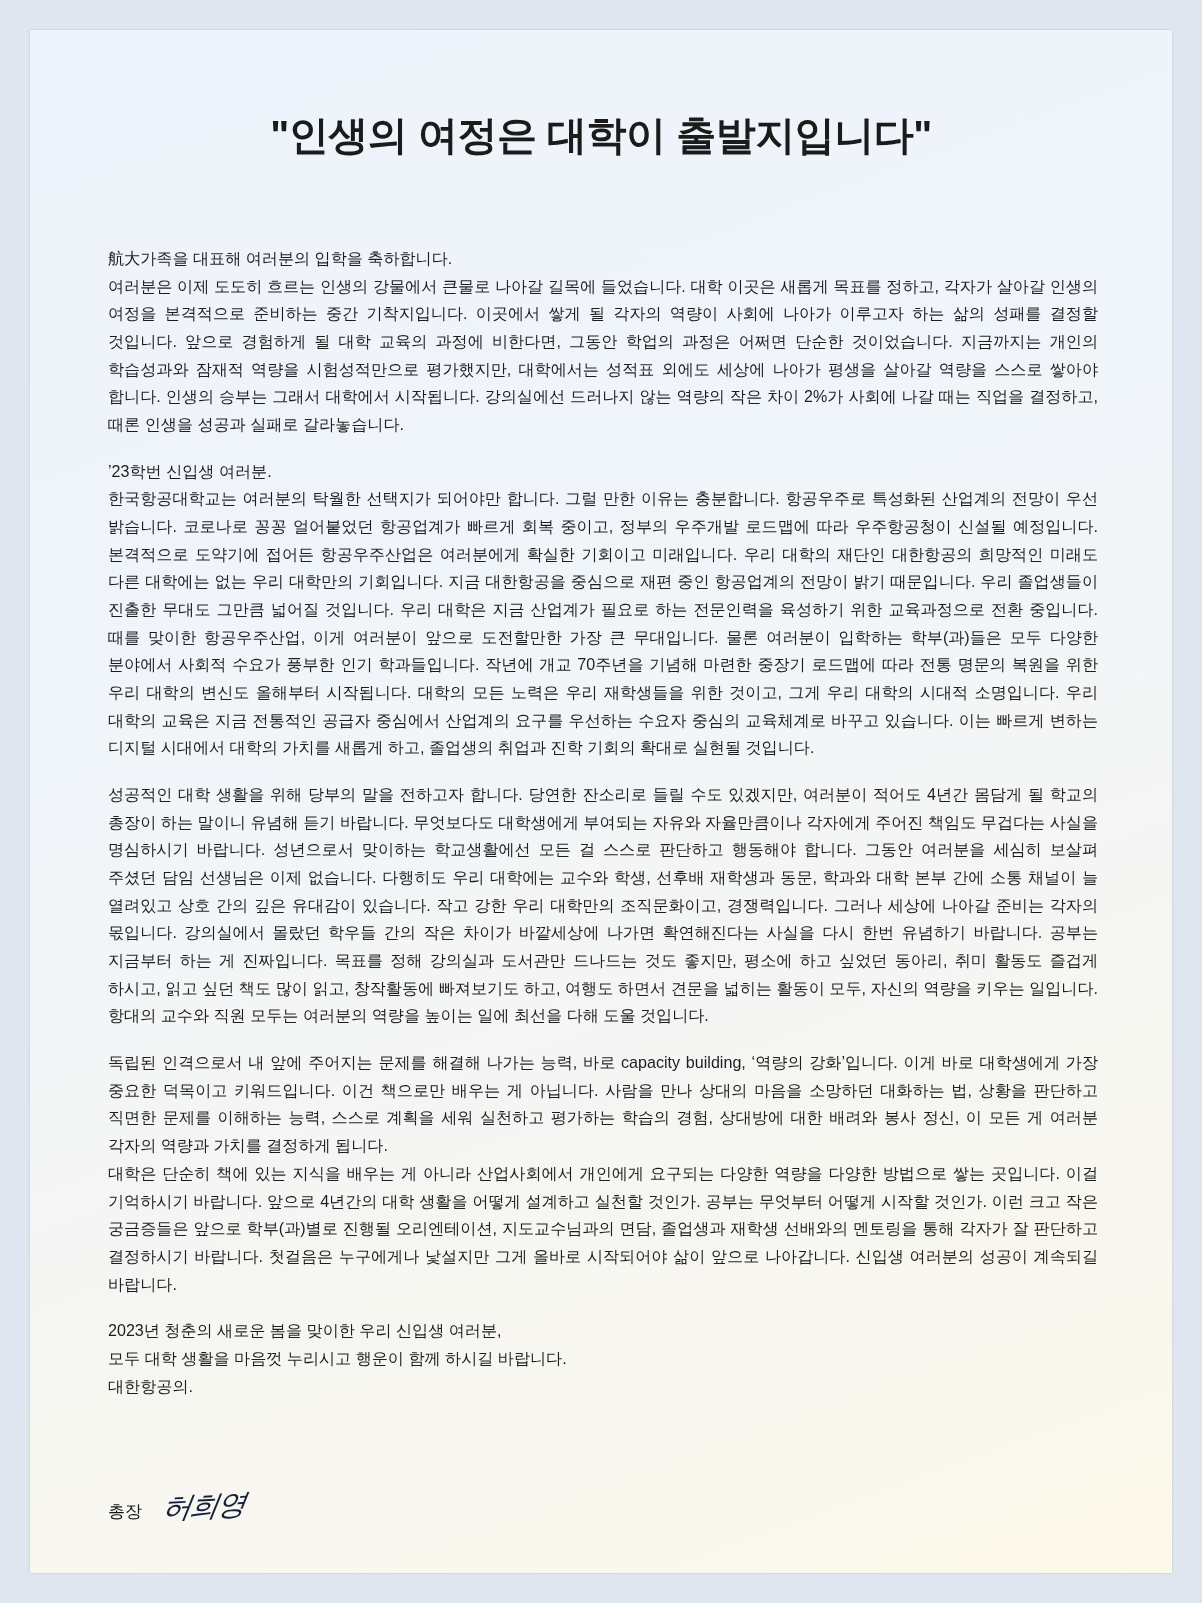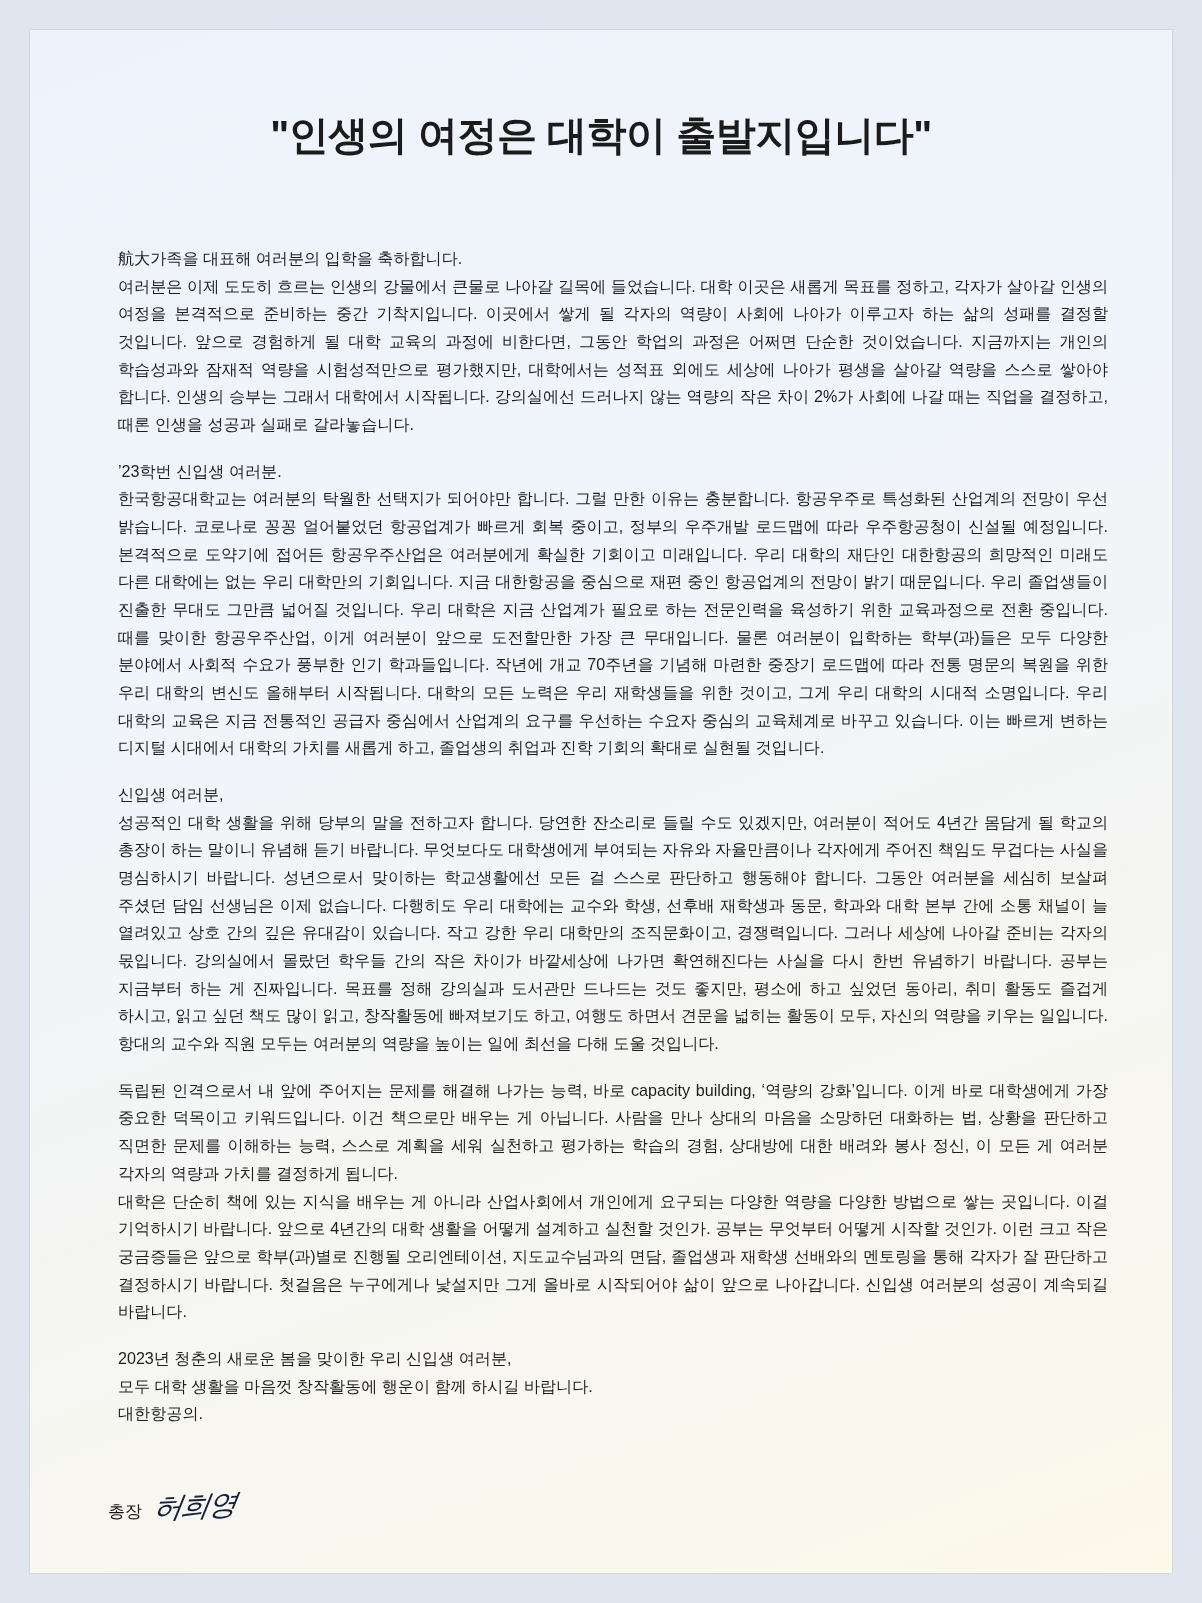--- a/index.html
+++ b/index.html
@@ -30,21 +30,21 @@
     width: 100%;
     text-align: center;
     font-size: 40px;
     font-weight: bold;
     color: #1b1b1b;
     letter-spacing: -0.5px;
   }
   .body-area {
     position: absolute;
     top: 215px;
-    left: 88px;
+    left: 78px;
     width: 990px;
   }
   .para {
     font-size: 16.1px;
     line-height: 1.72;
     color: #1d1d1d;
     text-align: justify;
     margin: 0 0 19px 0;
     word-break: keep-all;
   }
@@ -53,21 +53,21 @@
   }
   .para.nogap {
     margin-bottom: 19px;
   }
   .signature-row {
     position: absolute;
     left: 78px;
     top: 1462px;
     display: flex;
     align-items: flex-end;
-    gap: 12px;
+    gap: 21px;
   }
   .sig-label {
     font-size: 17px;
     color: #141414;
     font-weight: normal;
   }
   .sig-mark {
     font-family: "DejaVu Serif", serif;
     font-size: 29px;
     font-style: italic;
@@ -83,26 +83,25 @@
 
 <div class="page">
 
   <div class="doc-title">"인생의 여정은 대학이 출발지입니다"</div>
 
   <div class="body-area">
     <p class="para tight">航大가족을 대표해 여러분의 입학을 축하합니다.</p>
     <p class="para nogap">여러분은 이제 도도히 흐르는 인생의 강물에서 큰물로 나아갈 길목에 들었습니다. 대학 이곳은 새롭게 목표를 정하고, 각자가 살아갈 인생의 여정을 본격적으로 준비하는 중간 기착지입니다. 이곳에서 쌓게 될 각자의 역량이 사회에 나아가 이루고자 하는 삶의 성패를 결정할 것입니다. 앞으로 경험하게 될 대학 교육의 과정에 비한다면, 그동안 학업의 과정은 어쩌면 단순한 것이었습니다. 지금까지는 개인의 학습성과와 잠재적 역량을 시험성적만으로 평가했지만, 대학에서는 성적표 외에도 세상에 나아가 평생을 살아갈 역량을 스스로 쌓아야 합니다. 인생의 승부는 그래서 대학에서 시작됩니다. 강의실에선 드러나지 않는 역량의 작은 차이 2%가 사회에 나갈 때는 직업을 결정하고, 때론 인생을 성공과 실패로 갈라놓습니다.</p>
     <p class="para tight">’23학번 신입생 여러분.</p>
     <p class="para nogap">한국항공대학교는 여러분의 탁월한 선택지가 되어야만 합니다. 그럴 만한 이유는 충분합니다. 항공우주로 특성화된 산업계의 전망이 우선 밝습니다. 코로나로 꽁꽁 얼어붙었던 항공업계가 빠르게 회복 중이고, 정부의 우주개발 로드맵에 따라 우주항공청이 신설될 예정입니다. 본격적으로 도약기에 접어든 항공우주산업은 여러분에게 확실한 기회이고 미래입니다. 우리 대학의 재단인 대한항공의 희망적인 미래도 다른 대학에는 없는 우리 대학만의 기회입니다. 지금 대한항공을 중심으로 재편 중인 항공업계의 전망이 밝기 때문입니다. 우리 졸업생들이 진출한 무대도 그만큼 넓어질 것입니다. 우리 대학은 지금 산업계가 필요로 하는 전문인력을 육성하기 위한 교육과정으로 전환 중입니다. 때를 맞이한 항공우주산업, 이게 여러분이 앞으로 도전할만한 가장 큰 무대입니다. 물론 여러분이 입학하는 학부(과)들은 모두 다양한 분야에서 사회적 수요가 풍부한 인기 학과들입니다. 작년에 개교 70주년을 기념해 마련한 중장기 로드맵에 따라 전통 명문의 복원을 위한 우리 대학의 변신도 올해부터 시작됩니다. 대학의 모든 노력은 우리 재학생들을 위한 것이고, 그게 우리 대학의 시대적 소명입니다. 우리 대학의 교육은 지금 전통적인 공급자 중심에서 산업계의 요구를 우선하는 수요자 중심의 교육체계로 바꾸고 있습니다. 이는 빠르게 변하는 디지털 시대에서 대학의 가치를 새롭게 하고, 졸업생의 취업과 진학 기회의 확대로 실현될 것입니다.</p>
-    <p class="para tight">신입생 여러분,</p>
     <p class="para nogap">성공적인 대학 생활을 위해 당부의 말을 전하고자 합니다. 당연한 잔소리로 들릴 수도 있겠지만, 여러분이 적어도 4년간 몸담게 될 학교의 총장이 하는 말이니 유념해 듣기 바랍니다. 무엇보다도 대학생에게 부여되는 자유와 자율만큼이나 각자에게 주어진 책임도 무겁다는 사실을 명심하시기 바랍니다. 성년으로서 맞이하는 학교생활에선 모든 걸 스스로 판단하고 행동해야 합니다. 그동안 여러분을 세심히 보살펴 주셨던 담임 선생님은 이제 없습니다. 다행히도 우리 대학에는 교수와 학생, 선후배 재학생과 동문, 학과와 대학 본부 간에 소통 채널이 늘 열려있고 상호 간의 깊은 유대감이 있습니다. 작고 강한 우리 대학만의 조직문화이고, 경쟁력입니다. 그러나 세상에 나아갈 준비는 각자의 몫입니다. 강의실에서 몰랐던 학우들 간의 작은 차이가 바깥세상에 나가면 확연해진다는 사실을 다시 한번 유념하기 바랍니다. 공부는 지금부터 하는 게 진짜입니다. 목표를 정해 강의실과 도서관만 드나드는 것도 좋지만, 평소에 하고 싶었던 동아리, 취미 활동도 즐겁게 하시고, 읽고 싶던 책도 많이 읽고, 창작활동에 빠져보기도 하고, 여행도 하면서 견문을 넓히는 활동이 모두, 자신의 역량을 키우는 일입니다. 항대의 교수와 직원 모두는 여러분의 역량을 높이는 일에 최선을 다해 도울 것입니다.</p>
     <p class="para tight">독립된 인격으로서 내 앞에 주어지는 문제를 해결해 나가는 능력, 바로 capacity building, ‘역량의 강화’입니다. 이게 바로 대학생에게 가장 중요한 덕목이고 키워드입니다. 이건 책으로만 배우는 게 아닙니다. 사람을 만나 상대의 마음을 소망하던 대화하는 법, 상황을 판단하고 직면한 문제를 이해하는 능력, 스스로 계획을 세워 실천하고 평가하는 학습의 경험, 상대방에 대한 배려와 봉사 정신, 이 모든 게 여러분 각자의 역량과 가치를 결정하게 됩니다.</p>
     <p class="para nogap">대학은 단순히 책에 있는 지식을 배우는 게 아니라 산업사회에서 개인에게 요구되는 다양한 역량을 다양한 방법으로 쌓는 곳입니다. 이걸 기억하시기 바랍니다. 앞으로 4년간의 대학 생활을 어떻게 설계하고 실천할 것인가. 공부는 무엇부터 어떻게 시작할 것인가. 이런 크고 작은 궁금증들은 앞으로 학부(과)별로 진행될 오리엔테이션, 지도교수님과의 면담, 졸업생과 재학생 선배와의 멘토링을 통해 각자가 잘 판단하고 결정하시기 바랍니다. 첫걸음은 누구에게나 낯설지만 그게 올바로 시작되어야 삶이 앞으로 나아갑니다. 신입생 여러분의 성공이 계속되길 바랍니다.</p>
     <p class="para tight">2023년 청춘의 새로운 봄을 맞이한 우리 신입생 여러분,</p>
-    <p class="para tight">모두 대학 생활을 마음껏 창작활동에 행운이 함께 하시길 바랍니다.</p>
+    <p class="para tight">모두 대학 생활을 마음껏 누리시고 행운이 함께 하시길 바랍니다.</p>
     <p class="para tight">대한항공의.</p>
   </div>
 
   <div class="signature-row">
     <span class="sig-label">총장</span>
     <span class="sig-mark">허희영</span>
   </div>
 
 </div>
 

